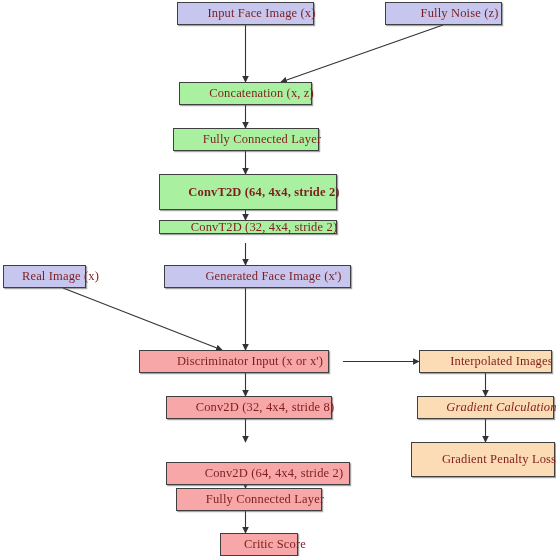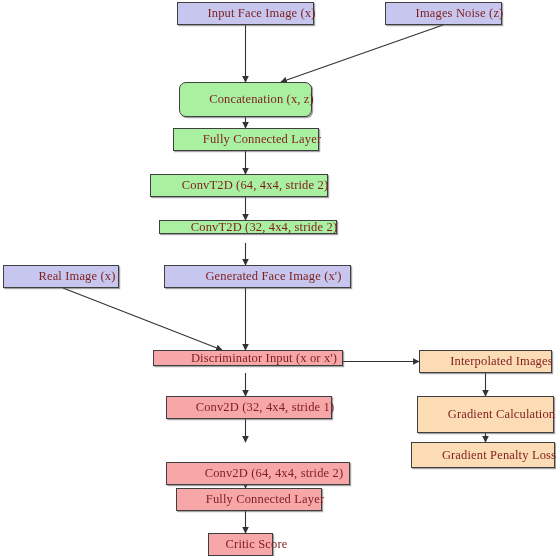--- a/index.html
+++ b/index.html
@@ -41,58 +41,58 @@
         <line x1="245.5" y1="511" x2="245.5" y2="533" stroke="#333333" stroke-width="1.1" marker-end="url(#arrow)"></line>
         <line x1="485.5" y1="373" x2="485.5" y2="396" stroke="#333333" stroke-width="1.1" marker-end="url(#arrow)"></line>
         <line x1="485.5" y1="419" x2="485.5" y2="442" stroke="#333333" stroke-width="1.1" marker-end="url(#arrow)"></line>
       </g>
   </svg>
   <div id="node-layer">
       <div class="node blue" style="left: 177px; top: 2px; width: 137px; height: 23px; background: rgb(198, 198, 238); border-color: rgb(63, 63, 63);">
         <span>Input Face Image (x)</span>
       </div>
       <div class="node blue" style="left: 385px; top: 2px; width: 117px; height: 23px; background: rgb(198, 198, 238); border-color: rgb(63, 63, 63);">
-        <span>Images Noise (z)</span>
+        <span>Fully Noise (z)</span>
       </div>
-      <div class="node green" style="left: 179px; top: 82px; width: 133px; height: 35px; background: rgb(169, 240, 161); border-color: rgb(63, 63, 63); border-radius: 7px;">
+      <div class="node green" style="left: 179px; top: 82px; width: 133px; height: 23px; background: rgb(169, 240, 161); border-color: rgb(63, 63, 63);">
         <span>Concatenation (x, z)</span>
       </div>
       <div class="node green" style="left: 173px; top: 128px; width: 146px; height: 23px; background: rgb(169, 240, 161); border-color: rgb(63, 63, 63);">
         <span>Fully Connected Layer</span>
       </div>
-      <div class="node green" style="left: 150px; top: 174px; width: 178px; height: 23px; background: rgb(169, 240, 161); border-color: rgb(63, 63, 63);">
+      <div class="node green" style="left: 159px; top: 174px; width: 178px; height: 36px; background: rgb(169, 240, 161); border-color: rgb(63, 63, 63); font-weight: bold;">
         <span>ConvT2D (64, 4x4, stride 2)</span>
       </div>
       <div class="node green" style="left: 159px; top: 220px; width: 178px; height: 14px; background: rgb(169, 240, 161); border-color: rgb(63, 63, 63);">
         <span>ConvT2D (32, 4x4, stride 2)</span>
       </div>
-      <div class="node blue" style="left: 3px; top: 265px; width: 116px; height: 23px; background: rgb(198, 198, 238); border-color: rgb(63, 63, 63);">
+      <div class="node blue" style="left: 3px; top: 265px; width: 83px; height: 23px; background: rgb(198, 198, 238); border-color: rgb(63, 63, 63);">
         <span>Real Image (x)</span>
       </div>
       <div class="node blue" style="left: 164px; top: 265px; width: 187px; height: 23px; background: rgb(198, 198, 238); border-color: rgb(63, 63, 63);">
         <span>Generated Face Image (x')</span>
       </div>
-      <div class="node red" style="left: 153px; top: 350px; width: 190px; height: 16px; background: rgb(247, 167, 167); border-color: rgb(63, 63, 63);">
+      <div class="node red" style="left: 139px; top: 350px; width: 190px; height: 23px; background: rgb(247, 167, 167); border-color: rgb(63, 63, 63);">
         <span>Discriminator Input (x or x')</span>
       </div>
       <div class="node red" style="left: 166px; top: 396px; width: 166px; height: 23px; background: rgb(247, 167, 167); border-color: rgb(63, 63, 63);">
-        <span>Conv2D (32, 4x4, stride 1)</span>
+        <span>Conv2D (32, 4x4, stride 8)</span>
       </div>
       <div class="node red" style="left: 166px; top: 462px; width: 184px; height: 23px; background: rgb(247, 167, 167); border-color: rgb(63, 63, 63);">
         <span>Conv2D (64, 4x4, stride 2)</span>
       </div>
       <div class="node red" style="left: 176px; top: 488px; width: 146px; height: 23px; background: rgb(247, 167, 167); border-color: rgb(63, 63, 63);">
         <span>Fully Connected Layer</span>
       </div>
-      <div class="node red" style="left: 208px; top: 533px; width: 65px; height: 23px; background: rgb(247, 167, 167); border-color: rgb(63, 63, 63);">
+      <div class="node red" style="left: 220px; top: 533px; width: 78px; height: 23px; background: rgb(247, 167, 167); border-color: rgb(63, 63, 63);">
         <span>Critic Score</span>
       </div>
       <div class="node orange" style="left: 419px; top: 350px; width: 133px; height: 23px; background: rgb(251, 220, 181); border-color: rgb(63, 63, 63);">
         <span>Interpolated Images</span>
       </div>
-      <div class="node orange" style="left: 417px; top: 396px; width: 137px; height: 37px; background: rgb(251, 220, 181); border-color: rgb(63, 63, 63);">
+      <div class="node orange" style="left: 417px; top: 396px; width: 137px; height: 23px; background: rgb(251, 220, 181); border-color: rgb(63, 63, 63); font-style: italic;">
         <span>Gradient Calculation</span>
       </div>
-      <div class="node orange" style="left: 411px; top: 442px; width: 144px; height: 26px; background: rgb(251, 220, 181); border-color: rgb(63, 63, 63);">
+      <div class="node orange" style="left: 411px; top: 442px; width: 144px; height: 35px; background: rgb(251, 220, 181); border-color: rgb(63, 63, 63);">
         <span>Gradient Penalty Loss</span>
       </div>
     </div>
 </div>
 
 </body></html>

